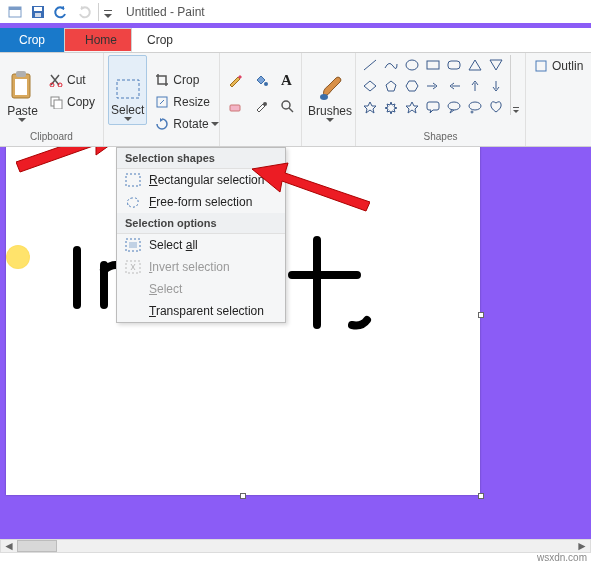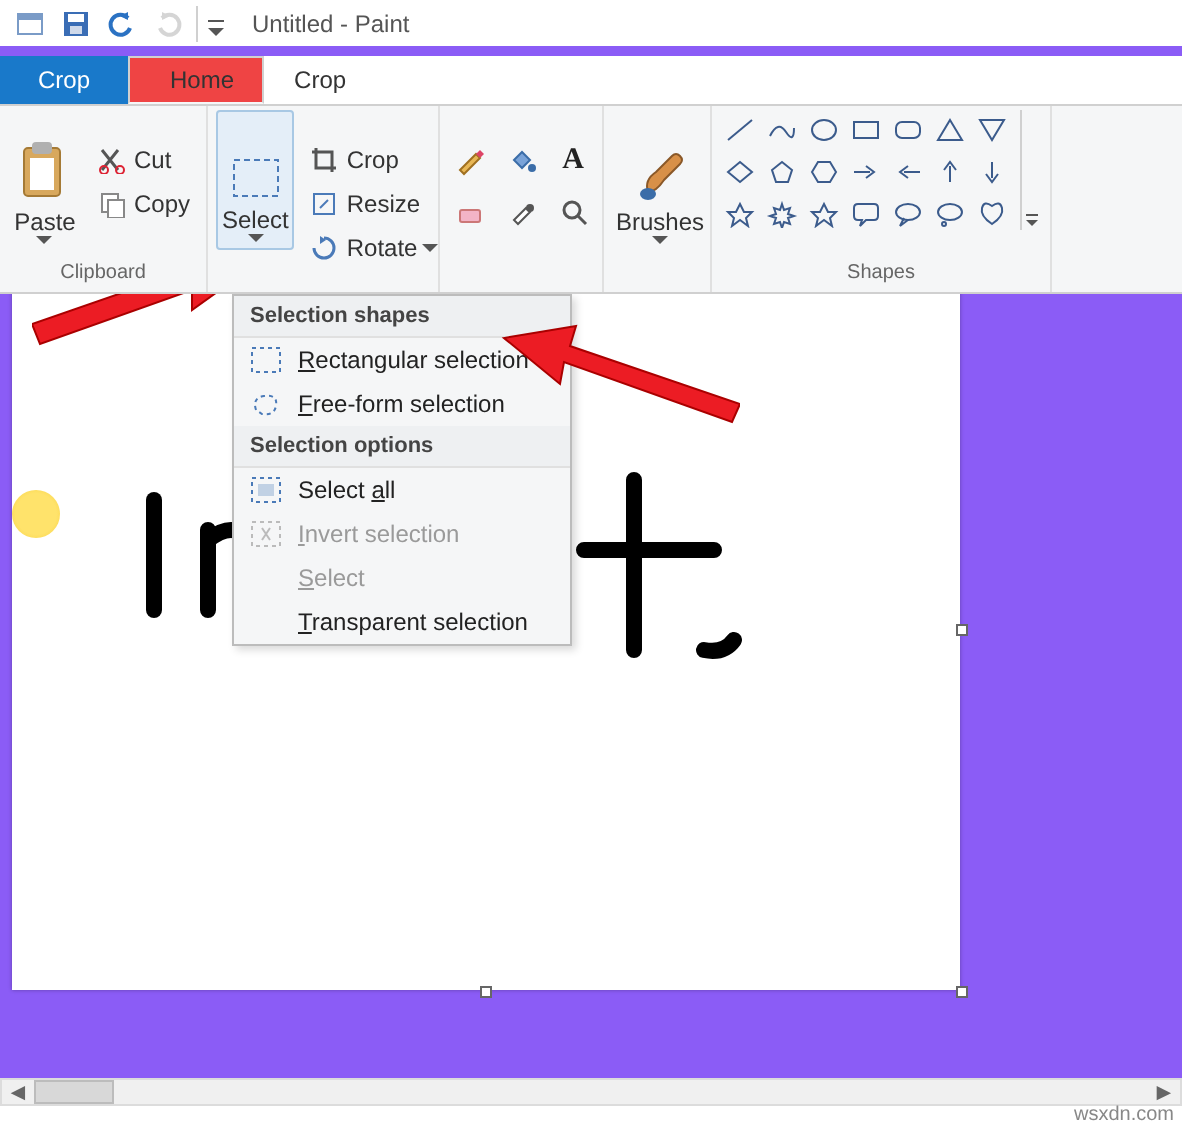--- a/index.html
+++ b/index.html
@@ -354,20 +354,28 @@
         <svg width="10" height="12">
             <path d="M2 7 L5 10 L8 7 Z" fill="#555"></path>
             <rect x="2" y="4" width="6" height="1" fill="#555"></rect>
           </svg>
       </div>
     </div>
     <div class="group-label">Shapes</div>
   </div>
 
   <div class="group" style="width:50px;border-right:none">
+    <div class="group-body">
+      <div class="smallrow">
+        <svg width="14" height="14">
+            <rect x="2" y="2" width="10" height="10" fill="none" stroke="#4a7ab8"></rect>
+          </svg>
+        <span>Outlin</span>
+      </div>
+    </div>
     <div class="group-label">&nbsp;</div>
   </div>
 
 </div>
 
 <div class="workarea">
 
   <div class="canvas-wrap" style="position:absolute;left:6px;top:-12px;width:474px;height:360px">
     <div class="canvas" style="left:0;top:0">
       <div class="sun"></div>

